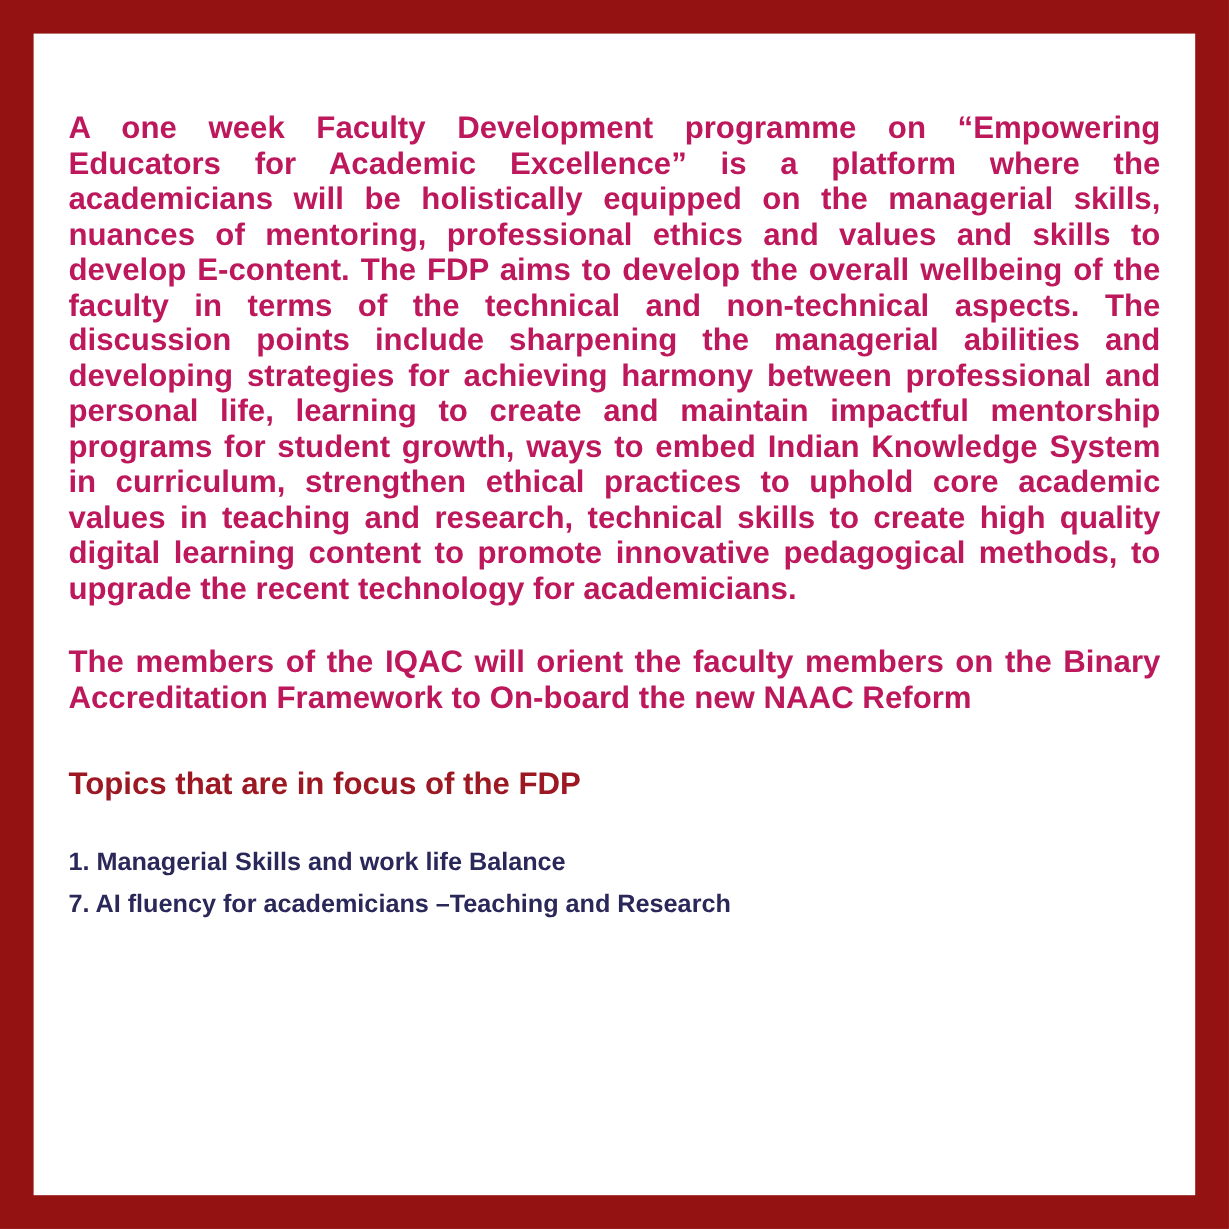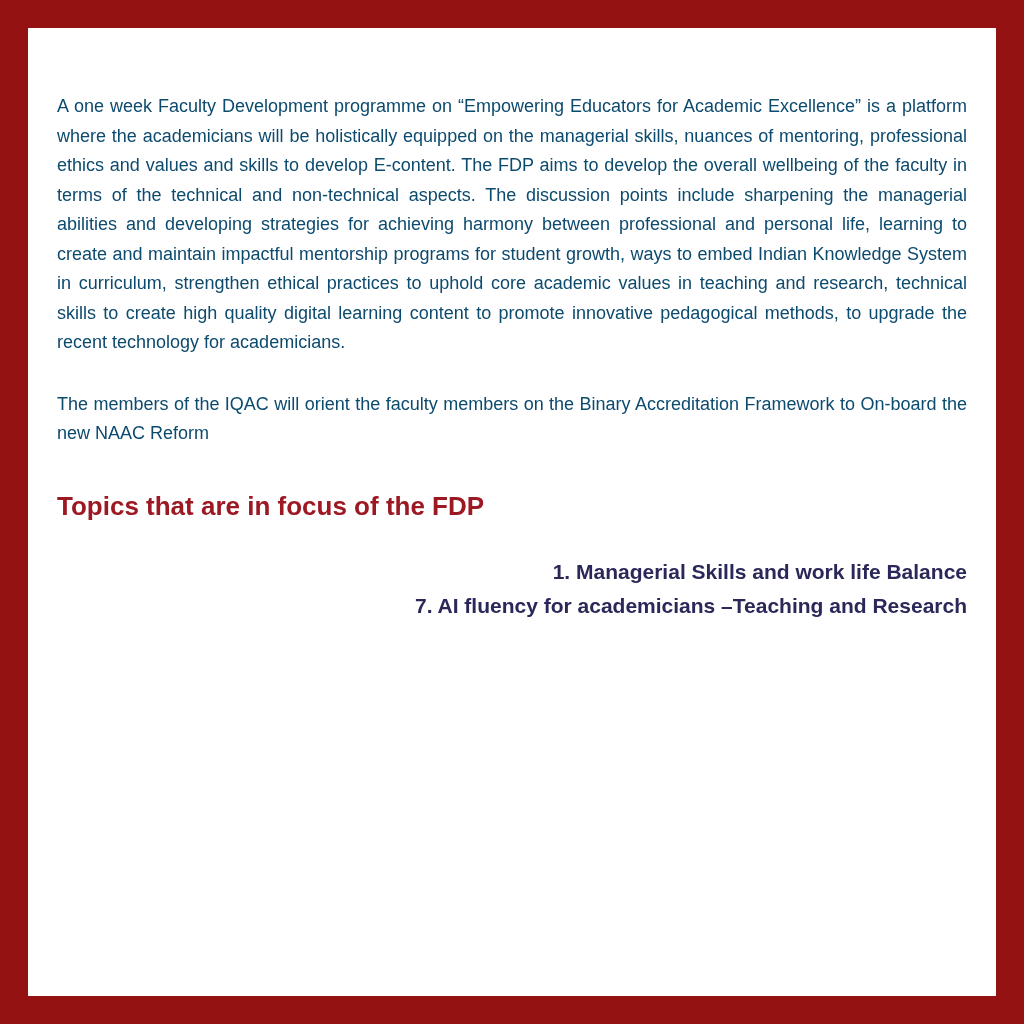--- a/index.html
+++ b/index.html
@@ -32,44 +32,43 @@
     overflow: hidden;
   }
   .red-heading {
     color: #9c1823;
     font-size: 22px;
     font-weight: 700;
     line-height: 26px;
     margin: 0 0 36px 0;
   }
   .body-para {
-    color: #0c4a6e;
-    font-size: 18px;
-    font-weight: 400;
+    color: #be185d;
+    font-size: 26px;
+    font-weight: 700;
     line-height: 29.5px;
     margin: 0 0 32px 0;
     text-align: justify;
     text-justify: inter-word;
   }
   h2.topics-heading {
     color: #9c1823;
     font-size: 26px;
     font-weight: 700;
     line-height: 26px;
     margin: 44px 0 36px 0;
   }
   .topics-list {
     margin: 0;
   }
   .topic-item {
     color: #2a2859;
     font-size: 21px;
     font-weight: 700;
     line-height: 34.5px;
-    text-align: right;
   }
 </style>
 </head>
 <body>
 
 <div class="canvas">
   <div class="sheet">
 
 
     <p class="body-para">A one week Faculty Development programme on “Empowering Educators for Academic Excellence” is a platform where the academicians will be holistically equipped on the managerial skills, nuances of mentoring, professional ethics and values and skills to develop E-content. The FDP aims to develop the overall wellbeing of the faculty in terms of the technical and non-technical aspects. The discussion points include sharpening the managerial abilities and developing strategies for achieving harmony between professional and personal life, learning to create and maintain impactful mentorship programs for student growth, ways to embed Indian Knowledge System in curriculum, strengthen ethical practices to uphold core academic values in teaching and research, technical skills to create high quality digital learning content to promote innovative pedagogical methods, to upgrade the recent technology for academicians.</p>

